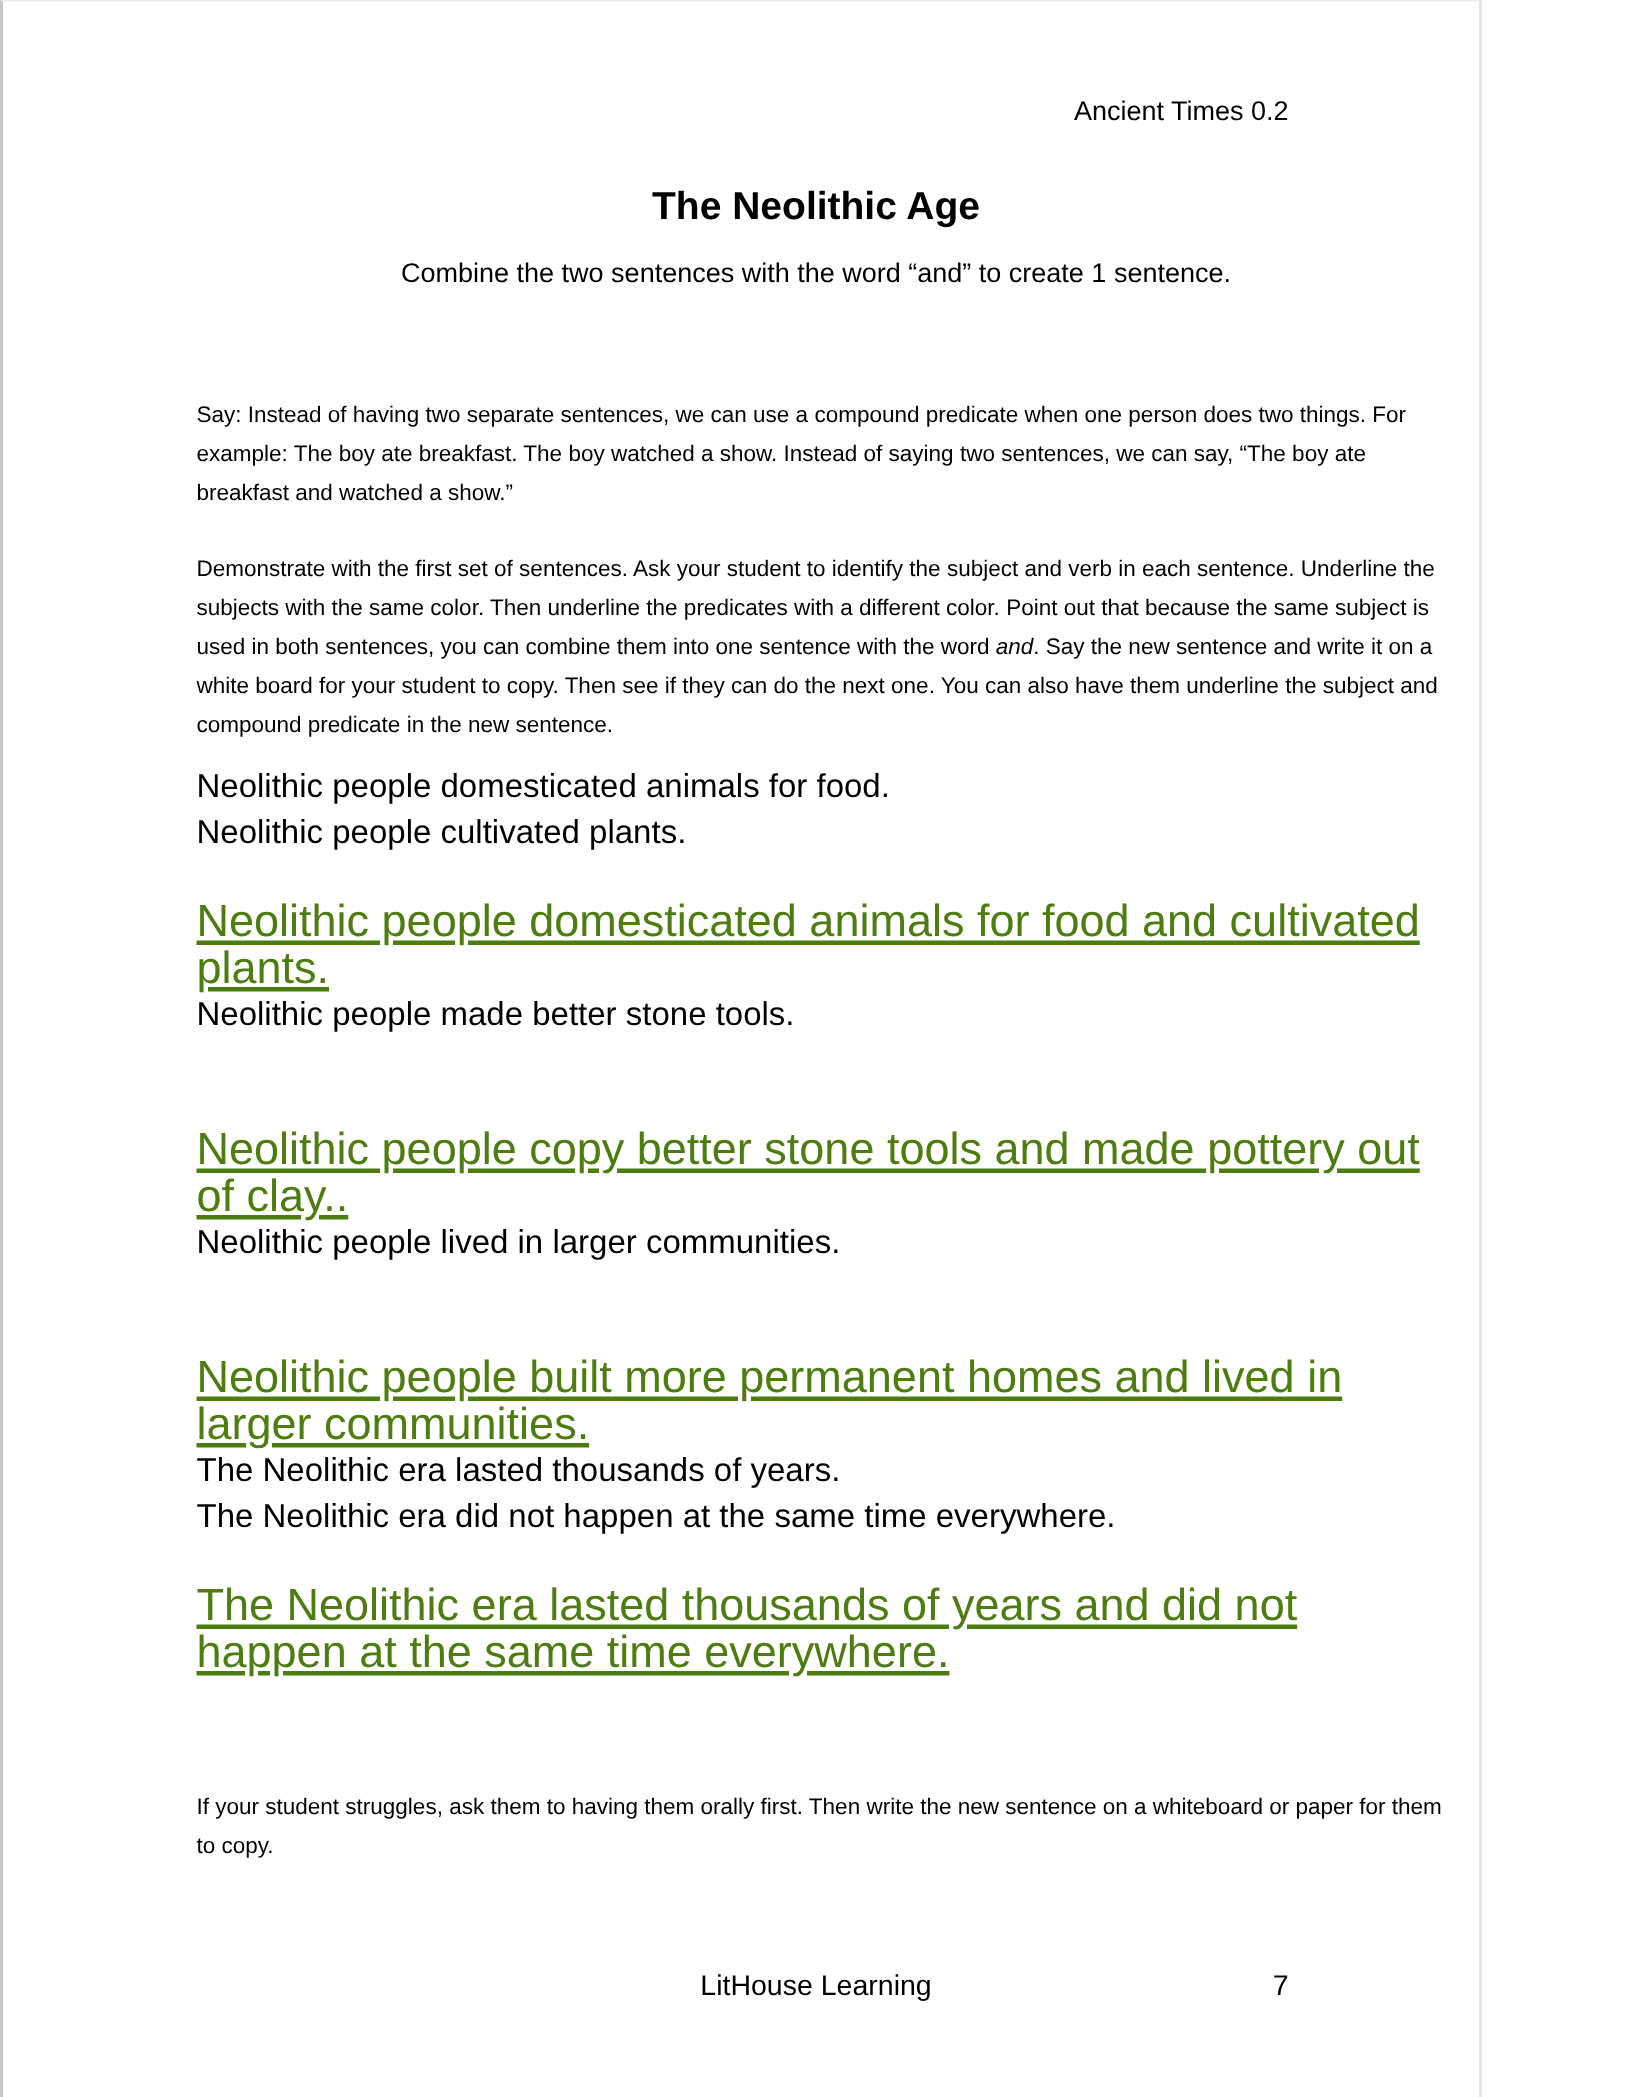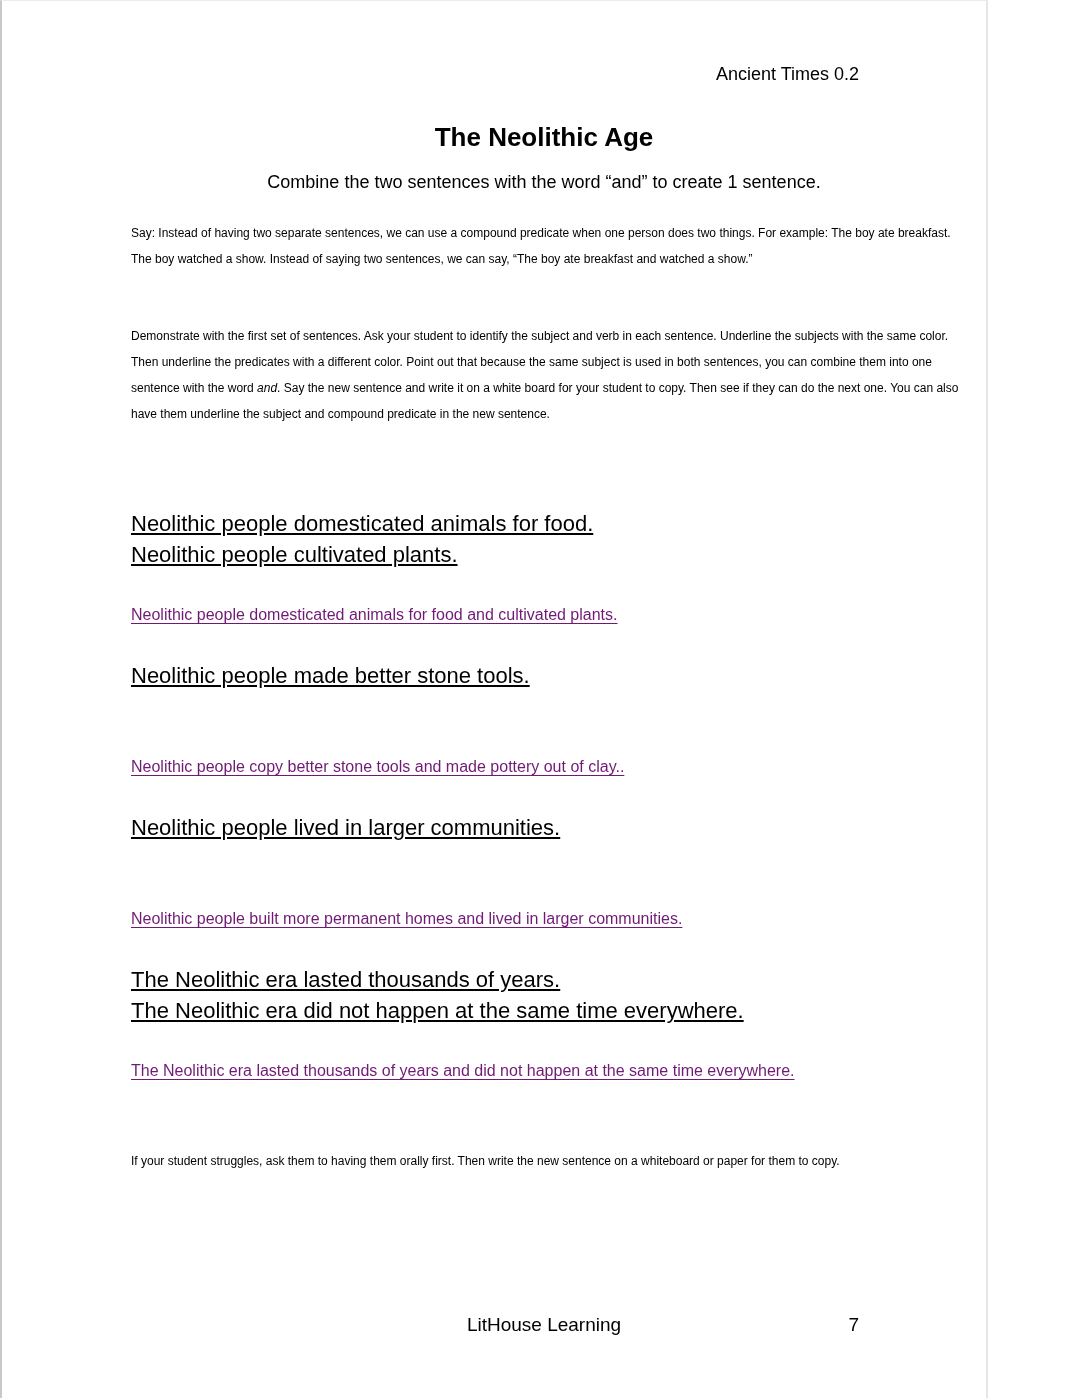--- a/index.html
+++ b/index.html
@@ -8,26 +8,26 @@
     font-family: "Liberation Sans", sans-serif; color: #000;
   }
   .page {
     position: absolute; left: 0; top: 0; width: 988px; height: 1398px;
     box-sizing: border-box;
     border-left: 2px solid #c8c8c8; border-right: 2px solid #e6e6e6; border-top: 1px solid #ececec;
   }
   .header-right { position: absolute; top: 63px; right: 127px; font-size: 18px; }
   .title { position: absolute; top: 121px; left: 0; width: 1084px; text-align: center; font-size: 26px; font-weight: bold; }
   .subtitle { position: absolute; top: 171px; left: 0; width: 1084px; text-align: center; font-size: 18px; }
-  .para { position: absolute; left: 129px; width: 835px; font-size: 12px; line-height: 26px; }
+  .para { position: absolute; left: 129px; width: 835px; font-size: 15px; line-height: 26px; margin-top: 44px; }
   .p1 { top: 219px; }
   .p2 { top: 322px; }
   .p3 { top: 1147px; }
-  .sent { position: absolute; left: 129px; width: 840px; font-size: 22px; line-height: 31px; text-decoration: underline; }
-  .ans { position: absolute; left: 129px; width: 840px; font-size: 16px; line-height: 31px; color: #701a75; text-decoration: underline; text-underline-offset: 3px; }
+  .sent { position: absolute; left: 129px; width: 840px; font-size: 22px; line-height: 31px; }
+  .ans { position: absolute; left: 129px; width: 840px; font-size: 30px; line-height: 31px; color: #4d7c0f; text-decoration: underline; text-underline-offset: 3px; }
   .footer-center { position: absolute; top: 1313px; left: 0; width: 1084px; text-align: center; font-size: 19px; }
   .footer-page { position: absolute; top: 1313px; right: 127px; font-size: 19px; }
 </style>
 </head>
 <body>
 
 <div class="page">
   <div class="header-right">Ancient Times 0.2</div>
   <div class="title">The Neolithic Age</div>
   <div class="subtitle">Combine the two sentences with the word “and” to create 1 sentence.</div>

